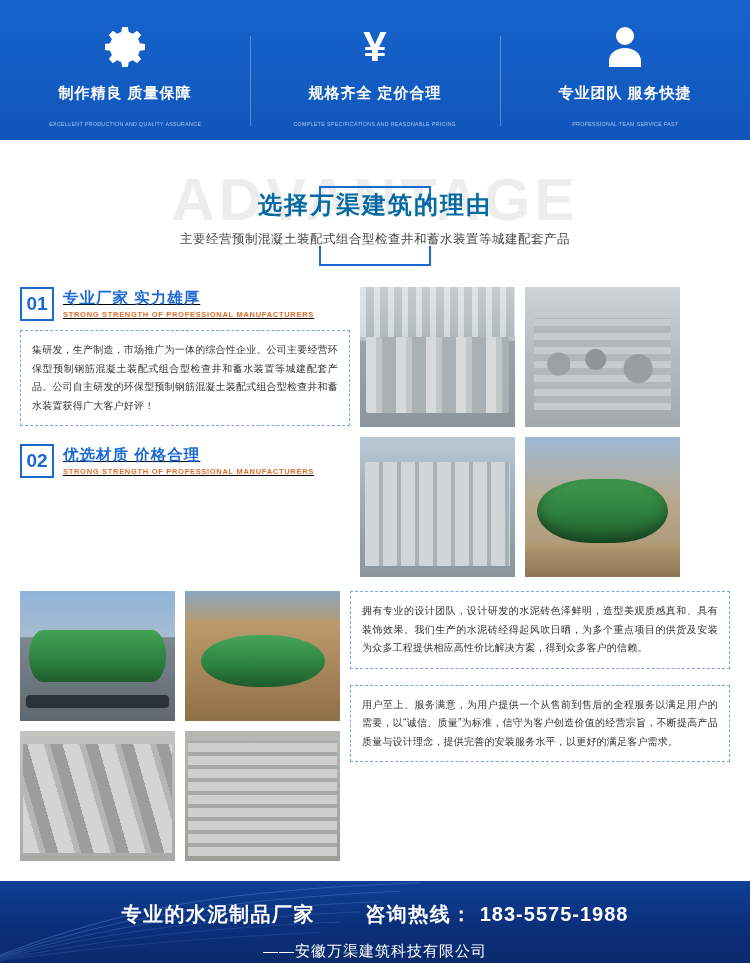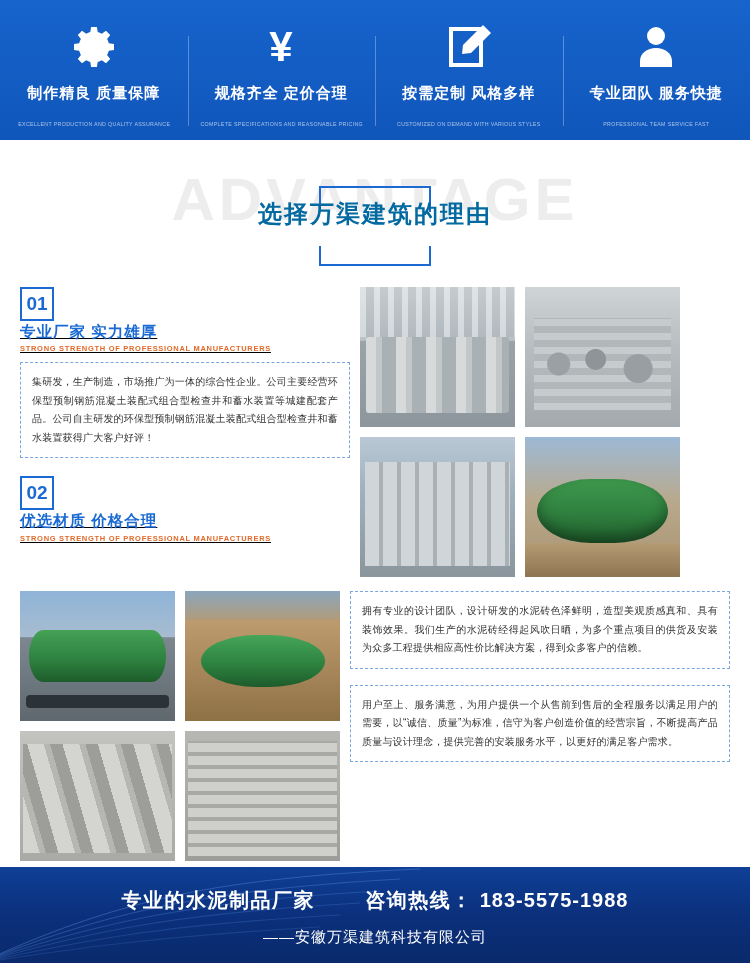--- a/index.html
+++ b/index.html
@@ -110,21 +110,21 @@
     font-size:12.5px;
     color:#444;
     letter-spacing:0.5px;
   }
 
   
   .content { padding:6px 20px 0 20px; }
 
   .row { display:flex; gap:10px; }
 
-  .sec-head { display:flex; align-items:flex-start; margin-bottom:9px;flex-direction:column; }
+  .sec-head { display:flex; align-items:flex-start; margin-bottom:9px; }
   .num-box {
     width:34px; height:34px;
     border:2px solid #1b6ad4;
     color:#1b6ad4;
     font-size:19px;
     font-weight:bold;
     display:flex; align-items:center; justify-content:center;
     margin-right:9px;
     flex:0 0 auto;
   }
@@ -275,21 +275,21 @@
     width:96%; height:88%;
     background:
       repeating-linear-gradient(0deg,#cfd0cc 0 9px,#a8a9a5 9px 13px),
       repeating-linear-gradient(90deg,rgba(0,0,0,.12) 0 18px,rgba(255,255,255,.12) 18px 36px);
   }
 
   
   .footer {
     position:absolute;
     bottom:0; left:0;
-    width:750px; height:96px;
+    width:750px; height:82px;
     background:linear-gradient(180deg,#0f3f96 0%,#0b2f7a 55%,#0a2a6c 100%);
     overflow:hidden;
   }
   .footer .swoosh {
     position:absolute; left:0; top:0; width:100%; height:100%;
     opacity:.5;
   }
   .footer-line1 {
     position:relative;
     z-index:2;
@@ -330,47 +330,38 @@
   <div class="tb-item">
     <span class="tb-icon">
       <svg width="48" height="48" viewBox="0 0 48 48">
         <text x="24" y="38" font-size="42" font-weight="bold" text-anchor="middle" fill="#ffffff" font-family="'Liberation Sans',sans-serif">¥</text>
       </svg>
     </span>
     <div class="tb-title">规格齐全 定价合理</div>
     <div class="tb-sub">COMPLETE SPECIFICATIONS AND REASONABLE PRICING</div>
   </div>
 
-  <div class="tb-item">
-    <span class="tb-icon">
-      <svg width="48" height="48" viewBox="0 0 48 48">
-        <path fill="none" stroke="#ffffff" stroke-width="4" d="M6 6h30v36H6z"></path>
-        <path fill="#ffffff" d="M38 2l8 8-20 20-9 1 1-9z"></path>
-      </svg>
-    </span>
-    <div class="tb-title">按需定制 风格多样</div>
-    <div class="tb-sub">CUSTOMIZED ON DEMAND WITH VARIOUS STYLES</div>
-  </div>
 
   <div class="tb-item">
     <span class="tb-icon">
       <svg width="48" height="48" viewBox="0 0 48 48">
         <circle cx="24" cy="13" r="9" fill="#ffffff"></circle>
         <path fill="#ffffff" d="M24 25c-9 0-16 5.5-16 13v6h32v-6c0-7.5-7-13-16-13z"></path>
       </svg>
     </span>
     <div class="tb-title">专业团队 服务快捷</div>
     <div class="tb-sub">PROFESSIONAL TEAM SERVICE FAST</div>
   </div>
 </div>
 
 <div class="title-block">
   <div class="ghost-text">ADVANTAGE</div>
   <div class="tb-frame"></div>
   <div class="main-title">选择万渠建筑的理由</div>
+  <div class="sub-title">主要经营预制混凝土装配式组合型检查井和蓄水装置等城建配套产品</div>
 </div>
 
 <div class="content">
 
   <div class="row">
     <div class="left-col">
 
       <div>
         <div class="sec-head">
           <div class="num-box">01</div>

